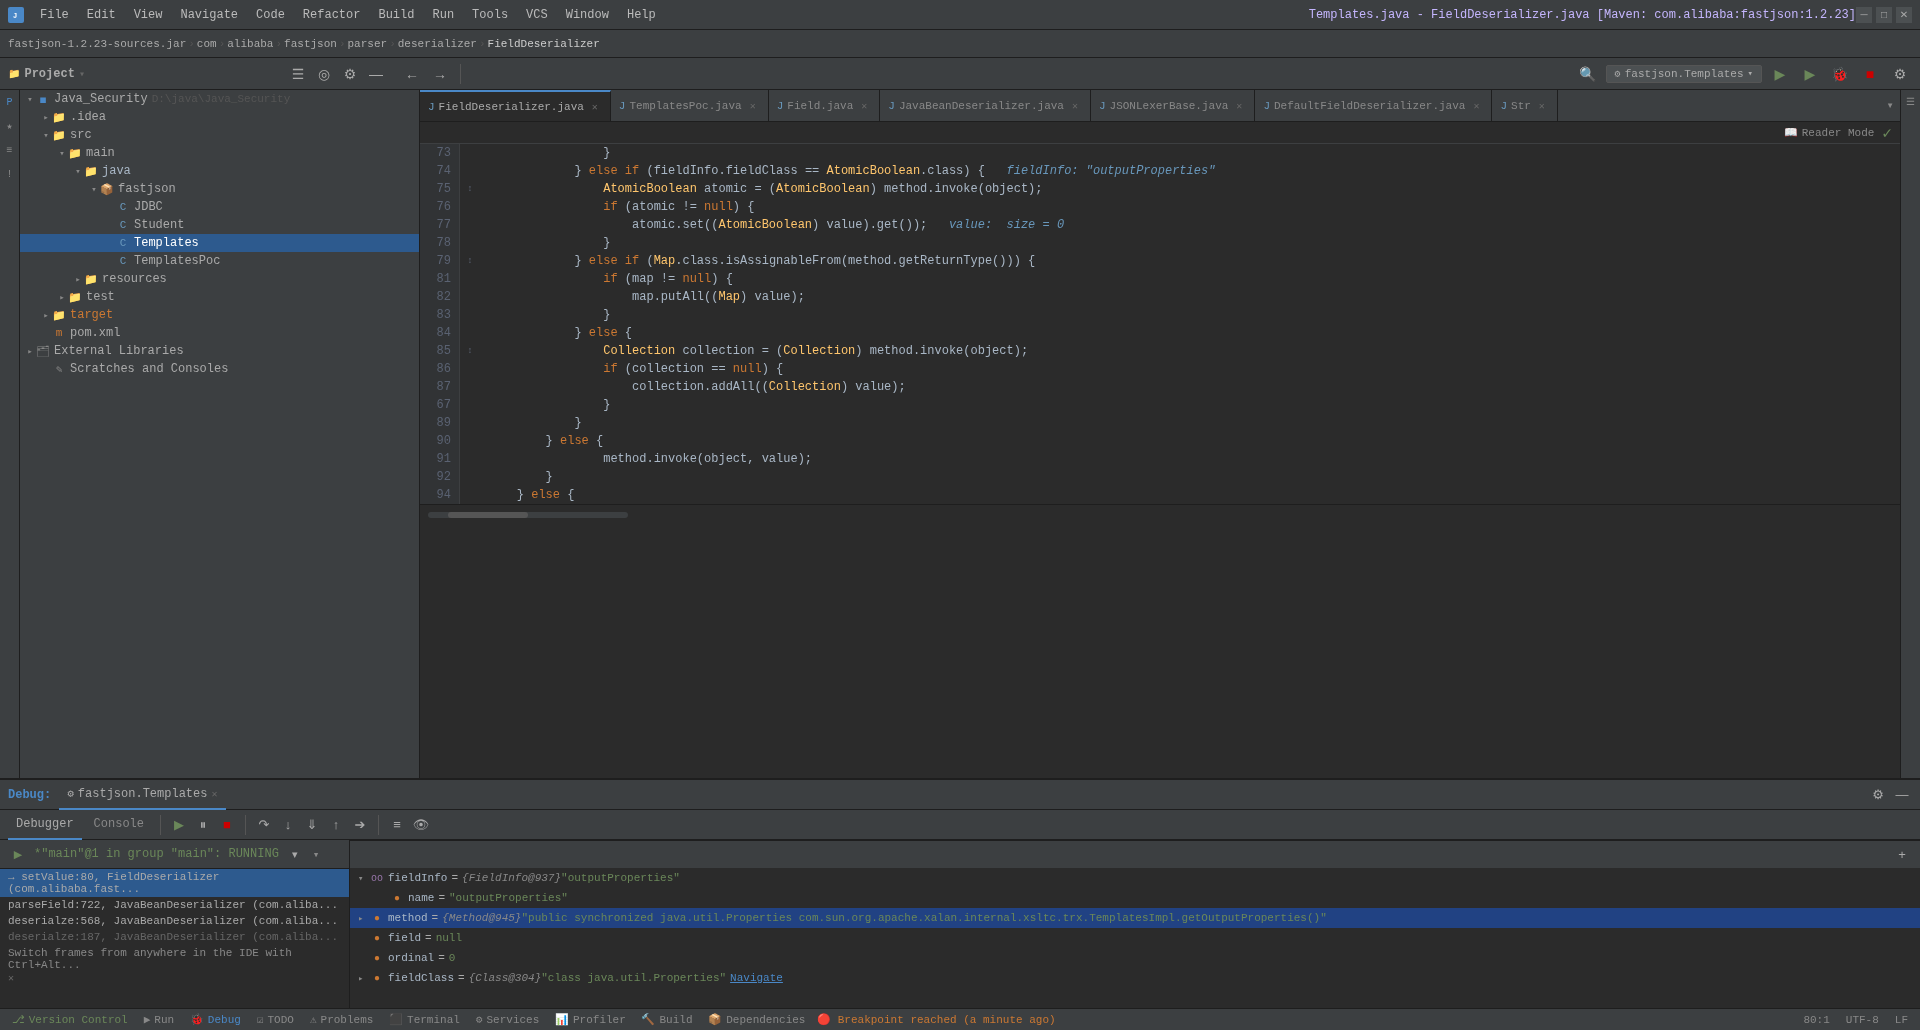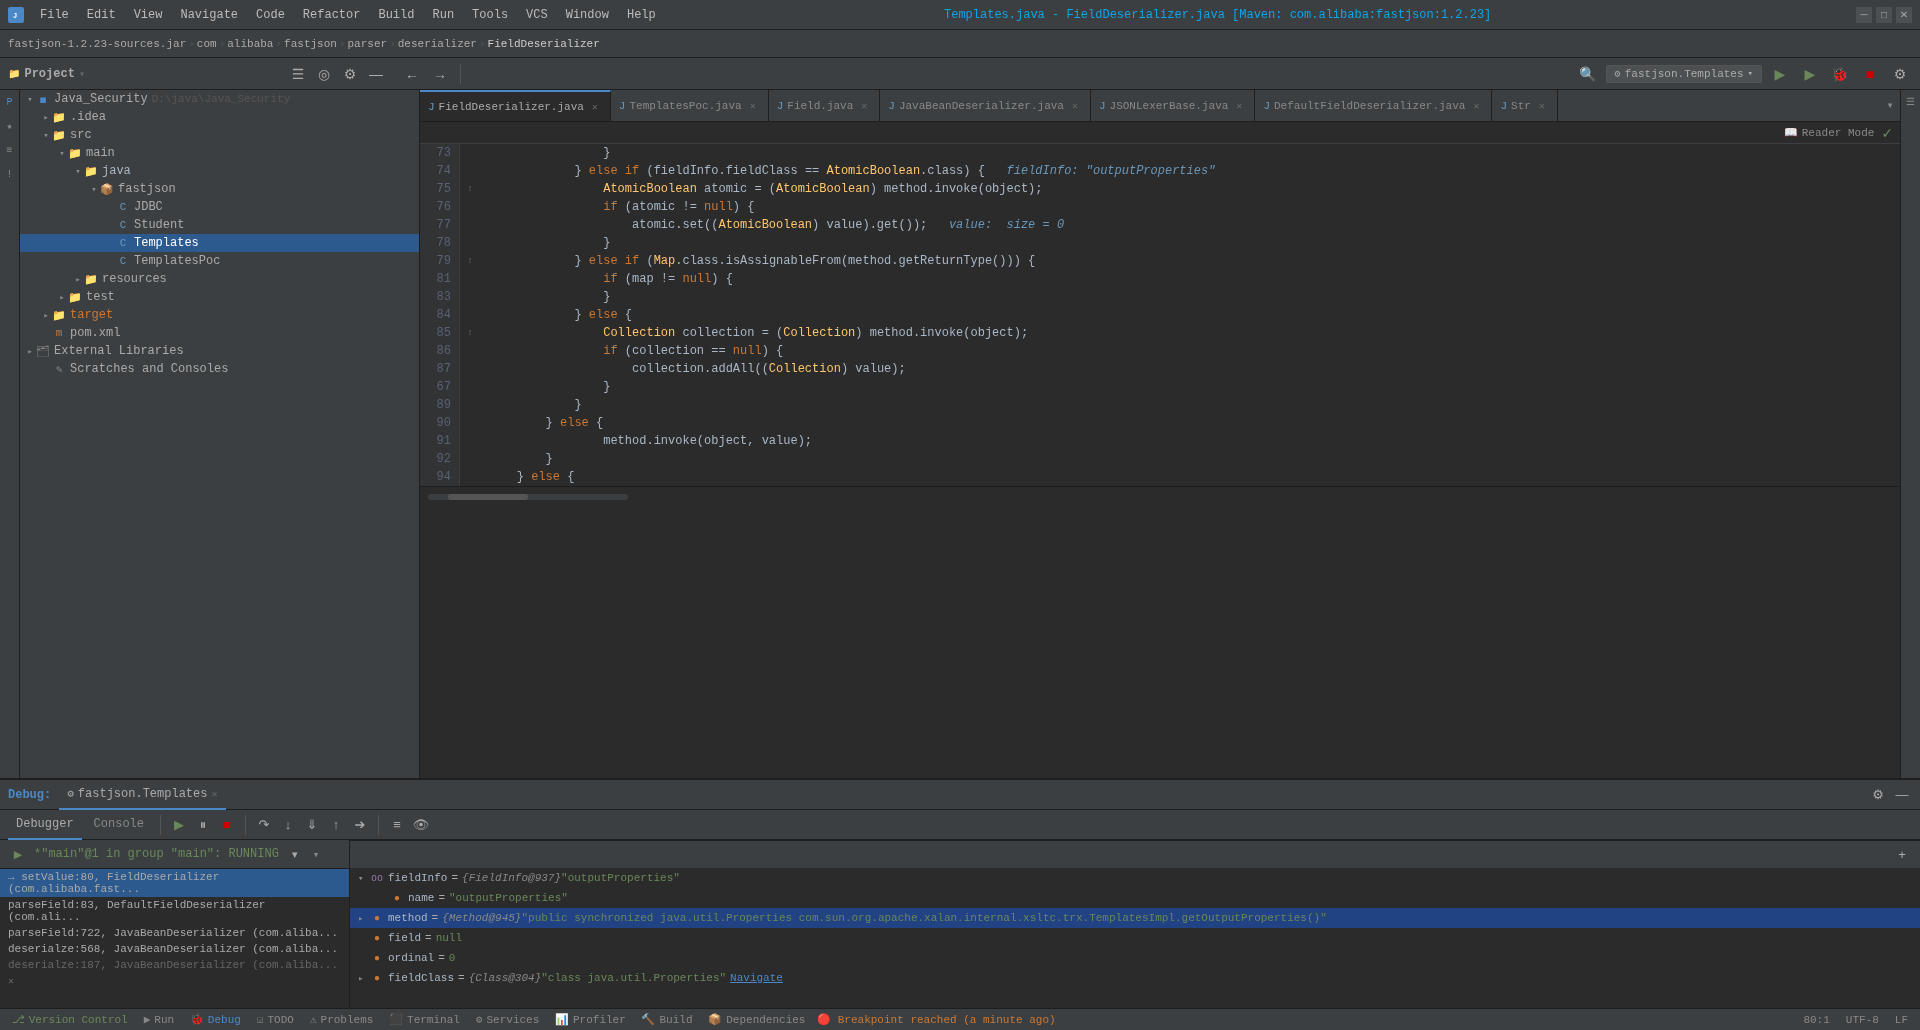--- a/index.html
+++ b/index.html
@@ -39,24 +39,24 @@
       flex: 1;
     }
     .menu-item {
       padding: 2px 8px;
       color: #bbbbbb;
       cursor: pointer;
       border-radius: 2px;
       font-size: 12px;
     }
     .title-bar-title {
-      color: #0ea5e9;
+      color: #c4b5fd;
       font-size: 12px;
       flex: 1;
-      text-align: left;
+      text-align: right;
     }
     .title-bar-controls {
       display: flex;
       gap: 4px;
     }
     .win-btn {
       width: 16px;
       height: 16px;
       background: #4c5052;
       border: none;
@@ -781,20 +781,25 @@
           <span class="code-content">            } <span class="kw">else if</span> (<span class="cls">Map</span>.class.isAssignableFrom(method.getReturnType())) {</span>
         </div>
 
 
         <div class="code-line">
           <span class="line-num">81</span>
           <div class="gutter"></div>
           <span class="code-content">                <span class="kw">if</span> (map != <span class="kw">null</span>) {</span>
         </div>
 
+        <div class="code-line">
+          <span class="line-num">82</span>
+          <div class="gutter"></div>
+          <span class="code-content">                    map.putAll((<span class="cls">Map</span>) value);</span>
+        </div>
 
         <div class="code-line">
           <span class="line-num">83</span>
           <div class="gutter"></div>
           <span class="code-content">                }</span>
         </div>
 
         <div class="code-line">
           <span class="line-num">84</span>
           <div class="gutter"></div>
@@ -915,32 +920,30 @@
           <span class="debug-status">*"main"@1 in group "main": RUNNING</span>
           <button class="debug-ctrl-btn" style="font-size:11px;">▾</button>
           <span style="color:#888; font-size:11px; margin-left:2px;">▾</span>
         </div>
 
         <div class="frames-panel">
           <div class="frame-item current">
             <span class="frame-main">→ setValue:80, FieldDeserializer (com.alibaba.fast...</span>
           </div>
           <div class="frame-item">
-            <span class="frame-main">parseField:83, DefaultFieldDeserializer (com.ali...</span>
-          </div>
-          <div class="frame-item">
             <span class="frame-main">parseField:722, JavaBeanDeserializer (com.aliba...</span>
           </div>
           <div class="frame-item">
             <span class="frame-main">deserialze:568, JavaBeanDeserializer (com.aliba...</span>
           </div>
           <div class="frame-item">
             <span class="frame-main" style="color:#666;">deserialze:187, JavaBeanDeserializer (com.aliba...</span>
           </div>
           <div class="frame-item">
+            <span class="frame-main" style="color:#888; font-size:11px;">Switch frames from anywhere in the IDE with Ctrl+Alt...</span>
             <span style="color:#666; font-size:10px;">✕</span>
           </div>
         </div>
       </div>
 
       <div style="flex:1; display:flex; flex-direction:column; overflow:hidden;">
 
         <div class="expr-bar">
           <button class="debug-ctrl-btn" style="margin-left:auto;">+</button>
         </div>

